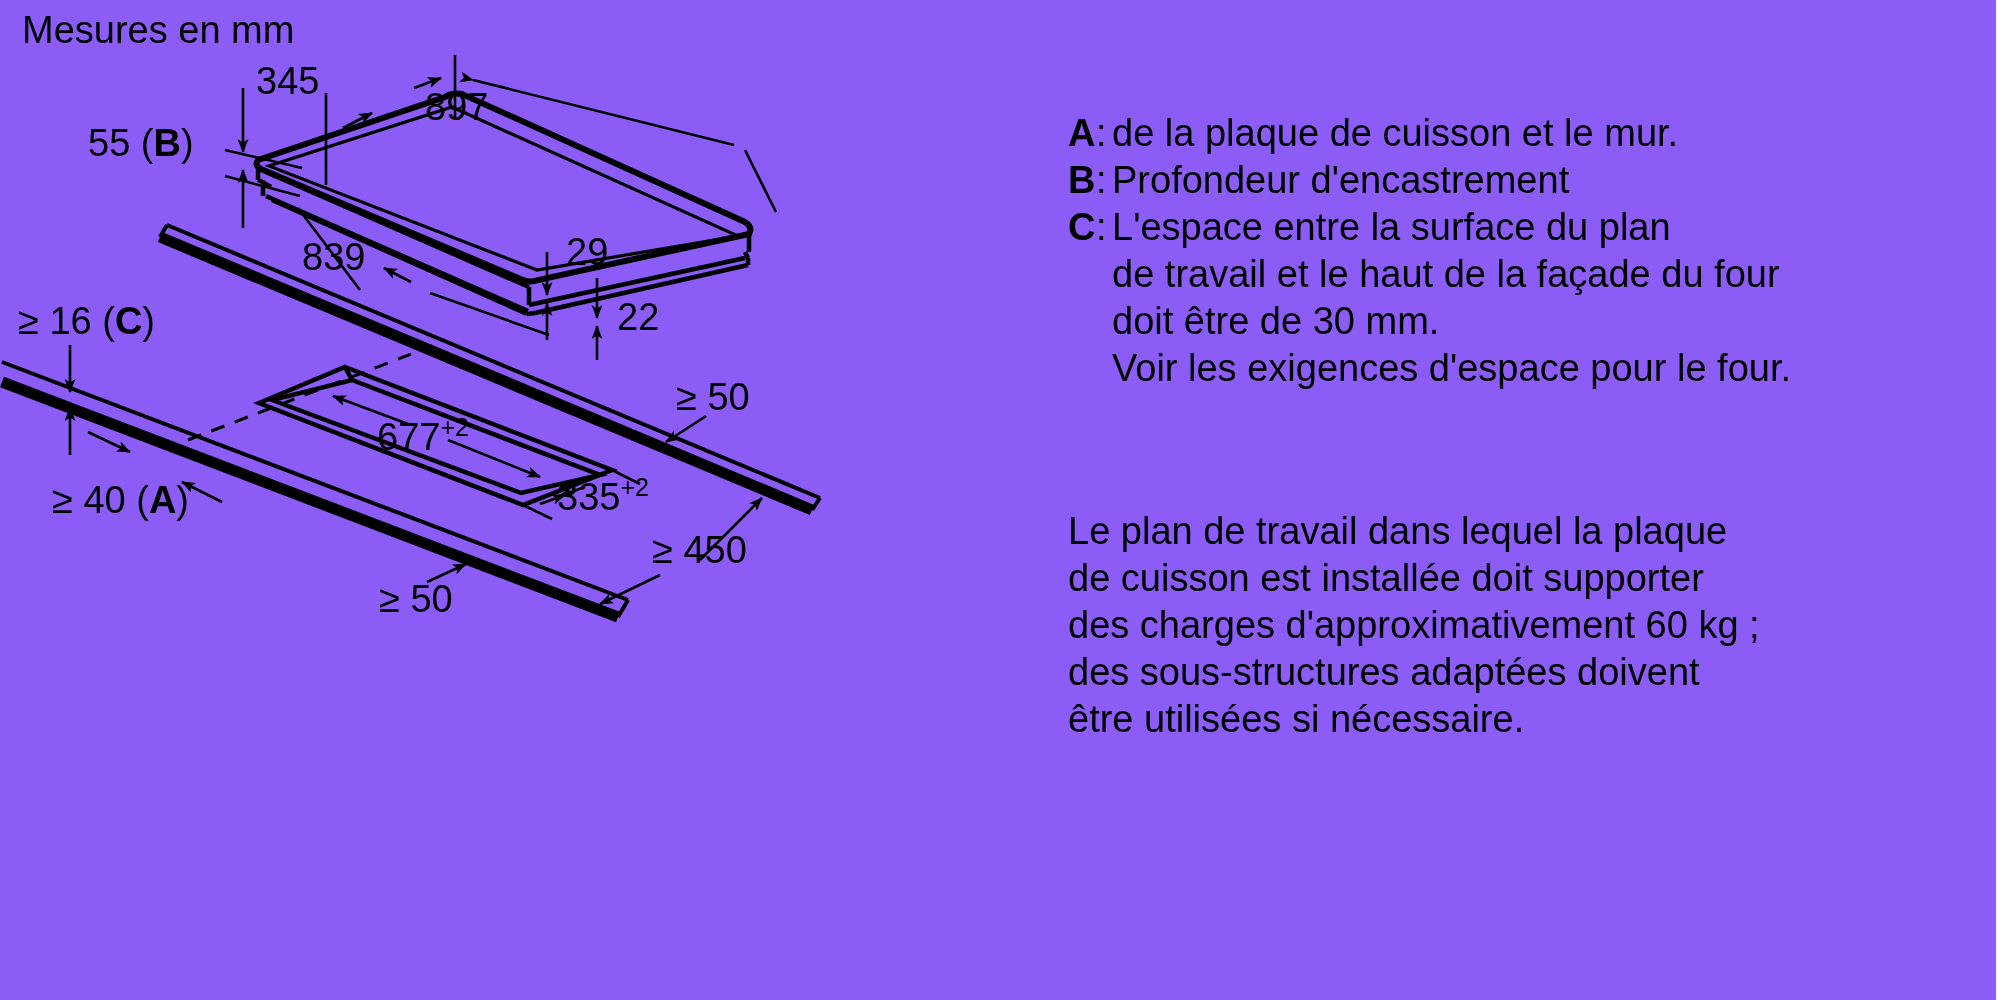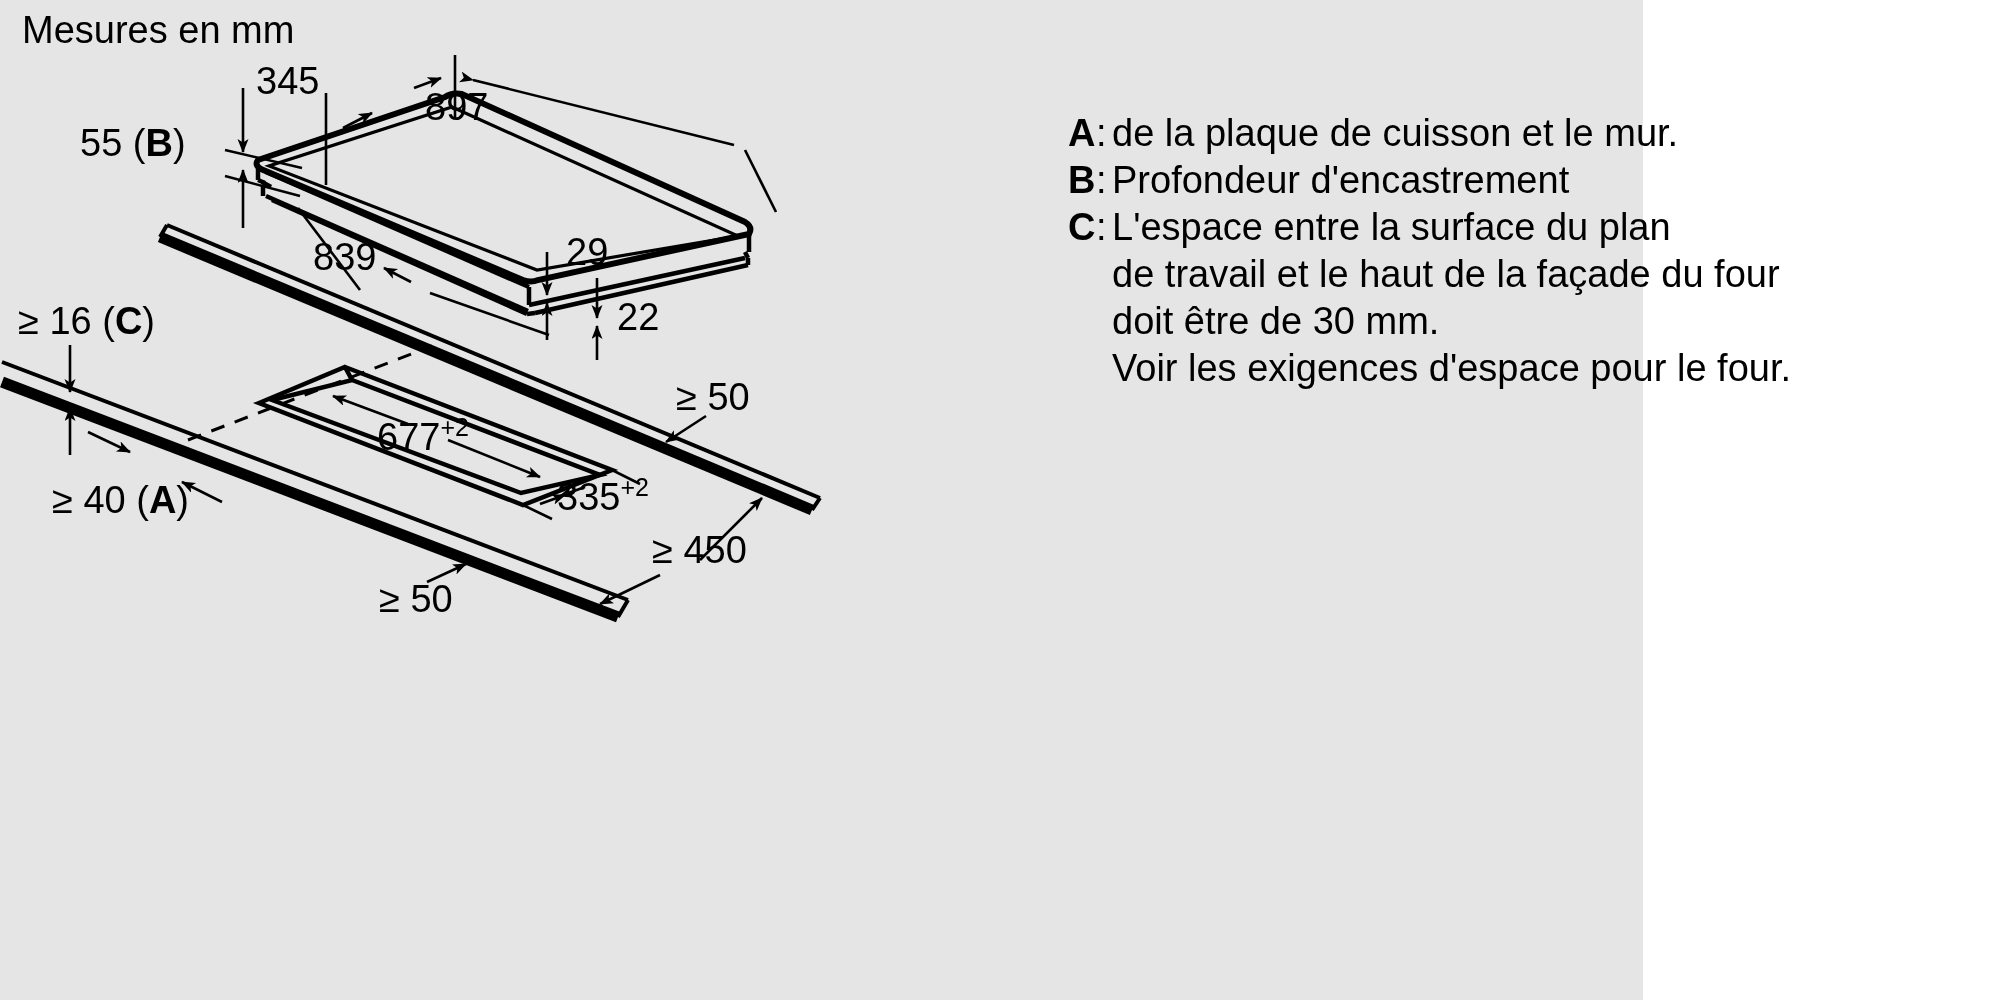--- a/index.html
+++ b/index.html
@@ -9,23 +9,23 @@
   }
   body {
     width: 2000px;
     height: 1000px;
     overflow: hidden;
     font-family: "Liberation Sans", sans-serif;
     color: #000000;
   }
   #page {
     position: relative;
-    width: 1643px;
+    width: 1996px;
     height: 1000px;
-    background: #e5e5e5;
+    background: #8b5cf6;
   }
   #diagram-svg {
     position: absolute;
     left: 0;
     top: 0;
     width: 2000px;
     height: 1000px;
   }
   .hdr {
     position: absolute;
@@ -208,25 +208,25 @@
       <path d="M 788,487 L 812,510" stroke-width="0"></path>
 
       <path d="M 427,582 L 466,564" marker-end="url(#arrHead)"></path>
     </g>
   </svg>
 
   <div class="dimlabel" style="left:256px; top:62px;text-align:right;">345</div>
 
   <div class="dimlabel" style="left:425px; top:88px;">897</div>
 
-  <div class="dimlabel" style="left:80px; top:124px;">
+  <div class="dimlabel" style="left:88px; top:124px;">
     <span>55 (</span><b>B</b><span>)</span>
   </div>
 
-  <div class="dimlabel" style="left:313px; top:238px;">839</div>
+  <div class="dimlabel" style="left:302px; top:238px;">839</div>
 
   <div class="dimlabel" style="left:566px; top:233px;">29</div>
 
   <div class="dimlabel" style="left:617px; top:298px;">22</div>
 
   <div class="dimlabel" style="left:18px; top:302px;">
     <span>≥ 16 (</span><b>C</b><span>)</span>
   </div>
 
   <div class="dimlabel" style="left:52px; top:481px;">
@@ -270,14 +270,21 @@
       <span class="legend-colon">:</span>
       <span class="legend-lines">
         <span style="display:block">L'espace entre la surface du plan</span>
         <span style="display:block">de travail et le haut de la façade du four</span>
         <span style="display:block">doit être de 30 mm.</span>
         <span style="display:block">Voir les exigences d'espace pour le four.</span>
       </span>
     </div>
   </div>
 
+  <div class="note-block">
+    <div class="note-line">Le plan de travail dans lequel la plaque</div>
+    <div class="note-line">de cuisson est installée doit supporter</div>
+    <div class="note-line">des charges d'approximativement 60 kg ;</div>
+    <div class="note-line">des sous-structures adaptées doivent</div>
+    <div class="note-line">être utilisées si nécessaire.</div>
+  </div>
 
 </div>
 
 </body></html>

